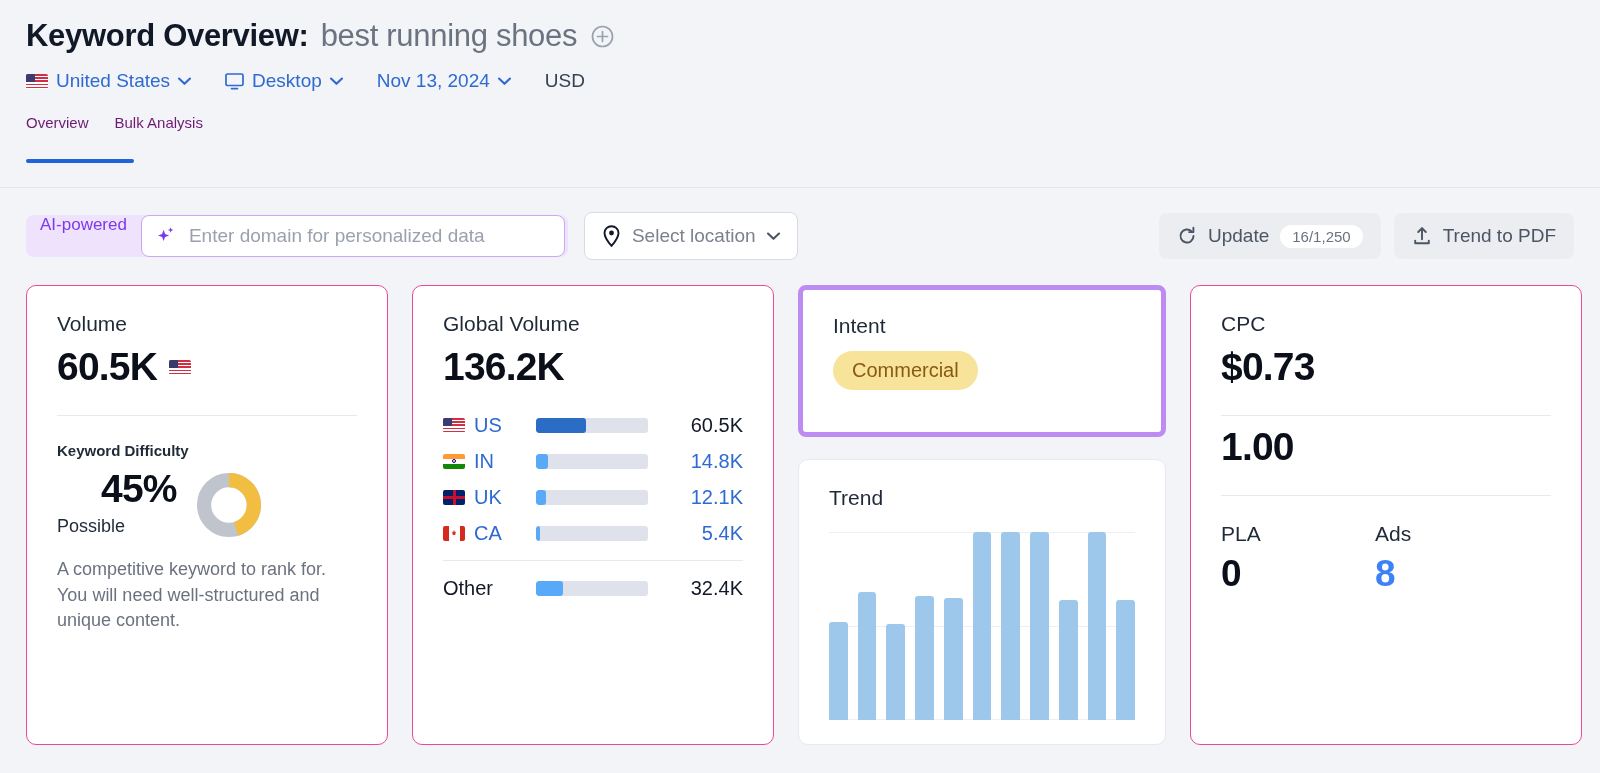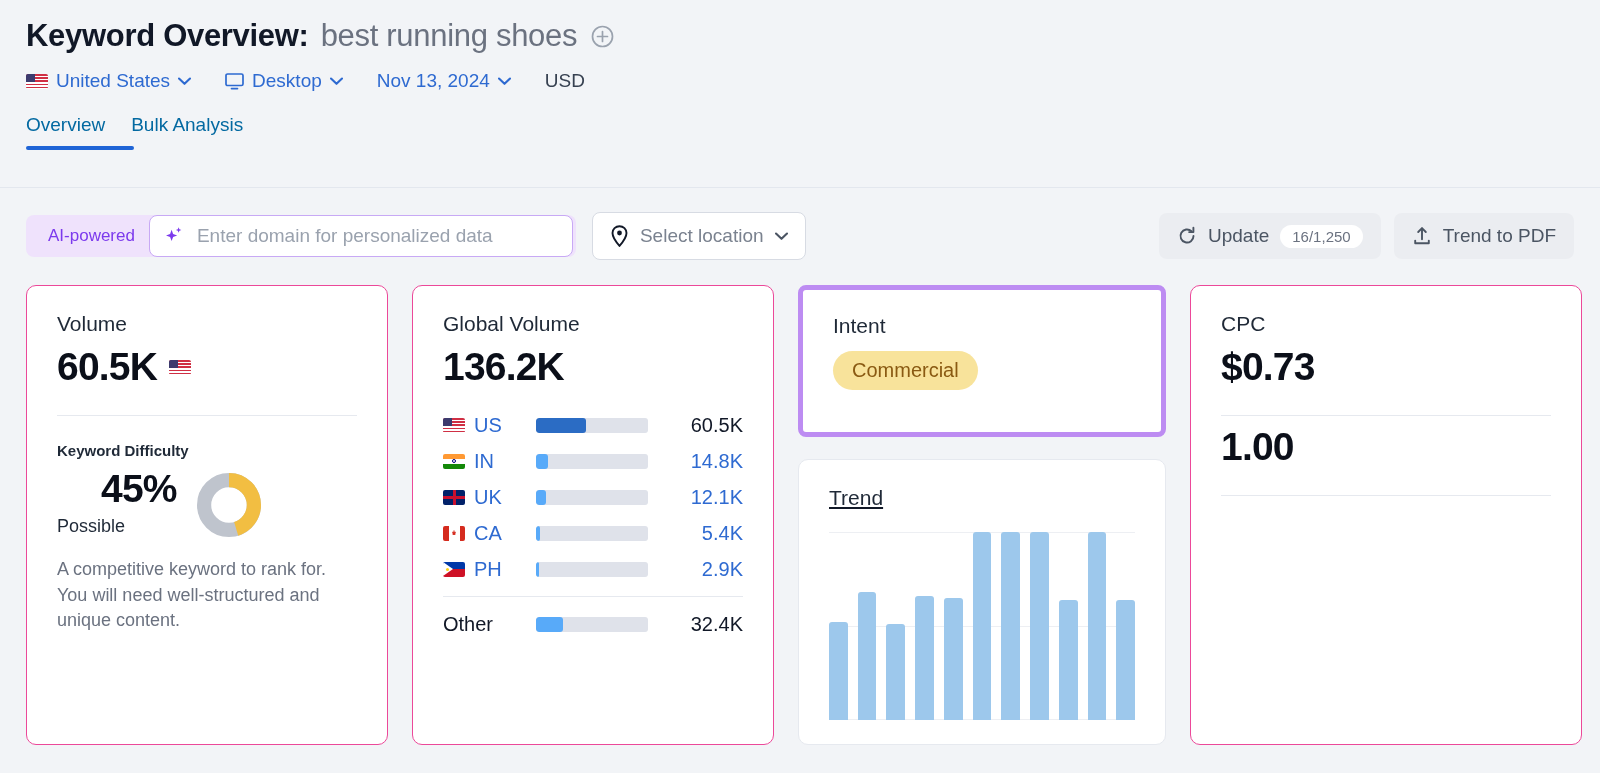--- a/index.html
+++ b/index.html
@@ -25,28 +25,28 @@
   .meta-item.static { color: #374151; margin-right: 0; cursor: default; }
   .chev { width: 13px; height: 8px; }
   .flag-us { width: 22px; height: 15px; border-radius: 2px; overflow: hidden; position: relative; background: #fff;
     background-image: repeating-linear-gradient(to bottom, #D02F44 0, #D02F44 1.6px, #fff 1.6px, #fff 3.2px);
     flex: 0 0 auto; }
   .flag-us::after { content: ""; position: absolute; left: 0; top: 0; width: 9px; height: 8px; background: #3C3B6E; }
   .monitor-icon { width: 19px; height: 17px; }
 
   
   .tabs { display: flex; gap: 26px; padding: 0 0 0 26px; margin-top: 22px; position: relative; }
-  .tab { font-size: 19px; color: #0369a1; padding-bottom: 14px; cursor: pointer; }
+  .tab { font-size: 15px; color: #701a75; padding-bottom: 32px; cursor: pointer; }
   .tab.active { font-weight: normal; }
   .tab.active::after { content: ""; position: absolute; bottom: 0; left: 26px; width: 108px; height: 4px; background: #1F64D6; border-radius: 2px; }
   .tabs-underline { position: absolute; left: 0; top: 187px; width: 1600px; height: 1px; background: #E3E7EE; }
 
   
   .toolbar { position: absolute; top: 212px; left: 26px; right: 26px; height: 48px; display: flex; align-items: center; }
-  .ai-wrap { display: flex; align-items: center; background: #EFE2FC; border-radius: 8px; height: 42px; padding-left: 22px; }
+  .ai-wrap { display: flex; align-items: flex-start; background: #EFE2FC; border-radius: 8px; height: 42px; padding-left: 14px; }
   .ai-badge { font-size: 17px; color: #7C3AED; padding-right: 14px; white-space: nowrap; }
   .domain-input { display: flex; align-items: center; gap: 12px; background: #fff; border: 1px solid #C8A9F5;
     border-radius: 8px; height: 42px; width: 424px; padding: 0 14px; margin-right: 3px; }
   .spark-icon { width: 21px; height: 21px; flex: 0 0 auto; }
   .domain-input input { border: none; outline: none; font-size: 19px; color: #111827; width: 100%; background: transparent; font-family: "Liberation Sans", sans-serif; }
   .domain-input input::placeholder { color: #9AA2AE; }
 
   .loc-btn { display: flex; align-items: center; gap: 11px; height: 48px; padding: 0 17px; margin-left: 16px;
     background: #fff; border: 1px solid #D7DBE3; border-radius: 8px; cursor: pointer; }
   .loc-label { font-size: 19px; color: #7A828F; }
@@ -89,21 +89,21 @@
   .gv-val.dark { color: #111827; }
   .gv-divider { height: 1px; background: #E6E9EF; margin: 9px 0; }
   .gv-other-label { font-size: 20px; color: #111827; width: 93px; }
 
   
   .intent-card { border: 5px solid #BD8CF2; border-radius: 8px; background: #fff; padding: 24px 30px; height: 152px; }
   .intent-chip { display: inline-block; background: #F8E39B; color: #8A5A12; font-size: 20px;
     padding: 8px 19px; border-radius: 20px; margin-top: 13px; }
 
   
-  .trend-card { background: #fff; border: 1px solid #E6E9EF; border-radius: 10px; padding: 26px 30px 24px 30px; flex: 1; display: flex; flex-direction: column; text-decoration: underline; }
+  .trend-card { background: #fff; border: 1px solid #E6E9EF; border-radius: 10px; padding: 26px 30px 24px 30px; flex: 1; display: flex; flex-direction: column; }
   .trend-chart { position: relative; flex: 1; margin-top: 22px; }
   .gridline { position: absolute; left: 0; right: 0; height: 1px; background: #EDEFF3; }
   .bars { position: absolute; left: 0; right: 0; bottom: 0; top: 0; display: flex; align-items: flex-end; gap: 10px; }
   .bar { flex: 1; background: #9DC8EC; border-radius: 3px 3px 0 0; }
 
   
   .pla-row { display: flex; margin-top: 26px; }
   .pla-col { width: 154px; }
   .pla-label { font-size: 21px; color: #1F2937; }
   .pla-val { font-size: 37px; font-weight: bold; color: #0B0F19; margin-top: 7px; letter-spacing: -0.6px; }
@@ -271,32 +271,20 @@
               <span style="position:absolute;inset:0;background:#fff"></span>
               <span style="position:absolute;left:0;top:0;width:5.5px;height:100%;background:#D52B1E"></span>
               <span style="position:absolute;right:0;top:0;width:5.5px;height:100%;background:#D52B1E"></span>
               <span style="position:absolute;left:9px;top:4px;width:4px;height:7px;background:#D52B1E;clip-path:polygon(50% 0,70% 40%,100% 30%,80% 70%,100% 75%,50% 80%,0 75%,20% 70%,0 30%,30% 40%)"></span>
             </span>
             <span class="gv-code">CA</span>
             <div class="gv-bar">
               <div class="gv-fill" style="width:4%"></div>
             </div>
             <span class="gv-val">5.4K</span>
-          </div>
-          <div class="gv-row">
-            <span class="gv-flag">
-              <span style="position:absolute;inset:0;background:linear-gradient(to bottom,#0038A8 0 50%,#CE1126 50% 100%)"></span>
-              <span style="position:absolute;left:0;top:0;width:0;height:0;border-top:7.5px solid transparent;border-bottom:7.5px solid transparent;border-left:10px solid #fff"></span>
-              <span style="position:absolute;left:2.5px;top:6px;width:3px;height:3px;background:#FCD116;border-radius:50%"></span>
-            </span>
-            <span class="gv-code">PH</span>
-            <div class="gv-bar">
-              <div class="gv-fill" style="width:3%"></div>
-            </div>
-            <span class="gv-val">2.9K</span>
           </div>
         </div>
       <div class="gv-divider"></div>
       <div class="gv-row">
         <span class="gv-other-label">Other</span>
         <div class="gv-bar">
           <div class="gv-fill" id="other-fill" style="width: 24%;"></div>
         </div>
         <span class="gv-val dark">32.4K</span>
       </div>
@@ -330,16 +318,26 @@
         </div>
       </div>
     </div>
 
     <div class="card">
       <div class="card-label">CPC</div>
       <div class="card-value">$0.73</div>
       <div class="divider"></div>
       <div class="card-value">1.00</div>
       <div class="divider"></div>
+      <div class="pla-row">
+        <div class="pla-col">
+          <div class="pla-label">PLA</div>
+          <div class="pla-val">0</div>
+        </div>
+        <div class="pla-col">
+          <div class="pla-label">Ads</div>
+          <div class="pla-val blue">8</div>
+        </div>
+      </div>
     </div>
 
   </div>
 </div>
 
 </body></html>

